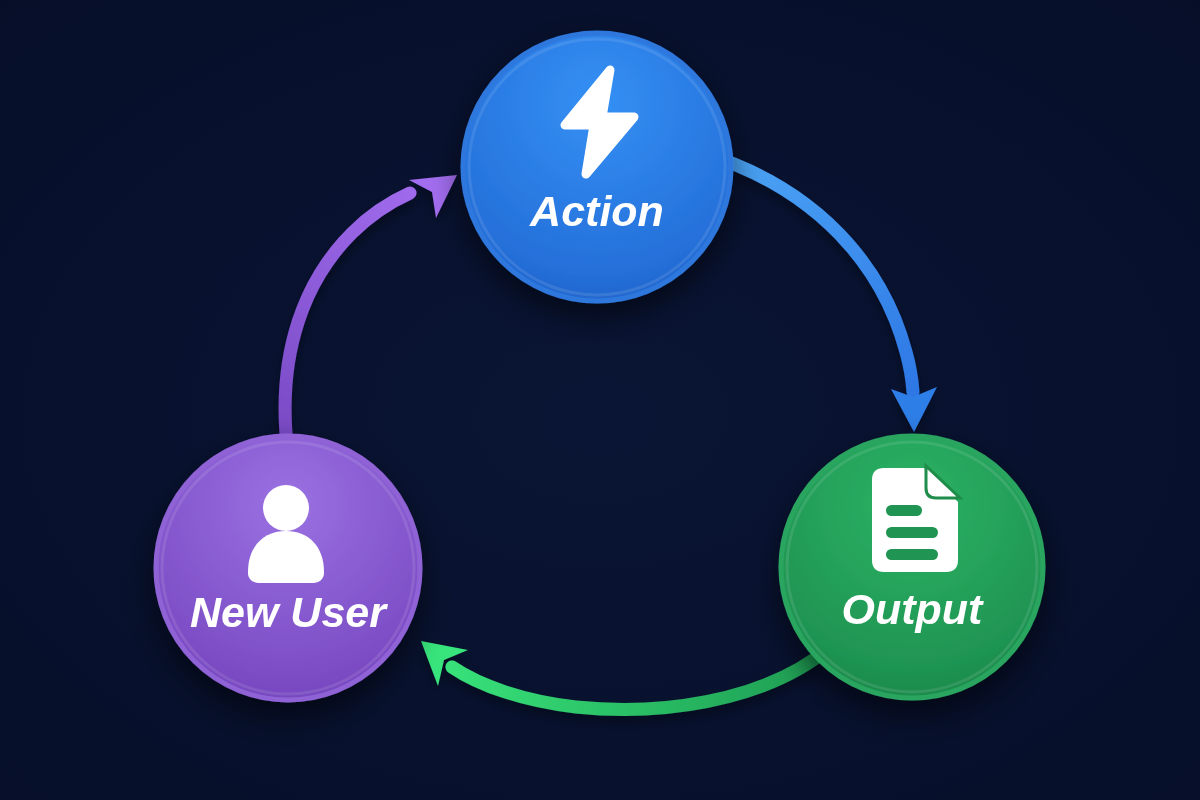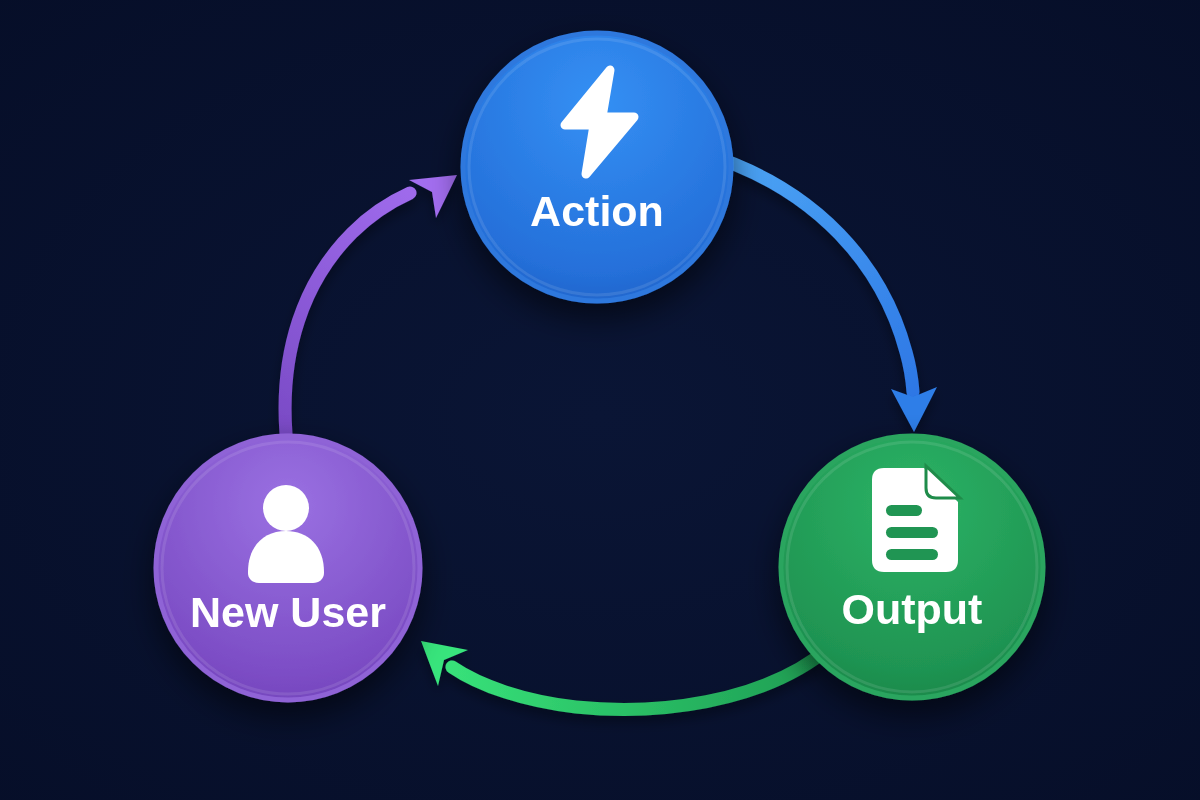--- a/index.html
+++ b/index.html
@@ -8,20 +8,21 @@
     width: 1200px;
     height: 800px;
     overflow: hidden;
     background: #081232;
     font-family: "Liberation Sans", sans-serif;
   }
   .stage {
     position: relative;
     width: 1200px;
     height: 660px;
+    font-style: italic;
   }
   svg { display: block; }
   .node-label {
     font-family: "Liberation Sans", sans-serif;
     font-weight: 700;
     fill: #ffffff;
   }
 </style>
 </head>
 <body>

